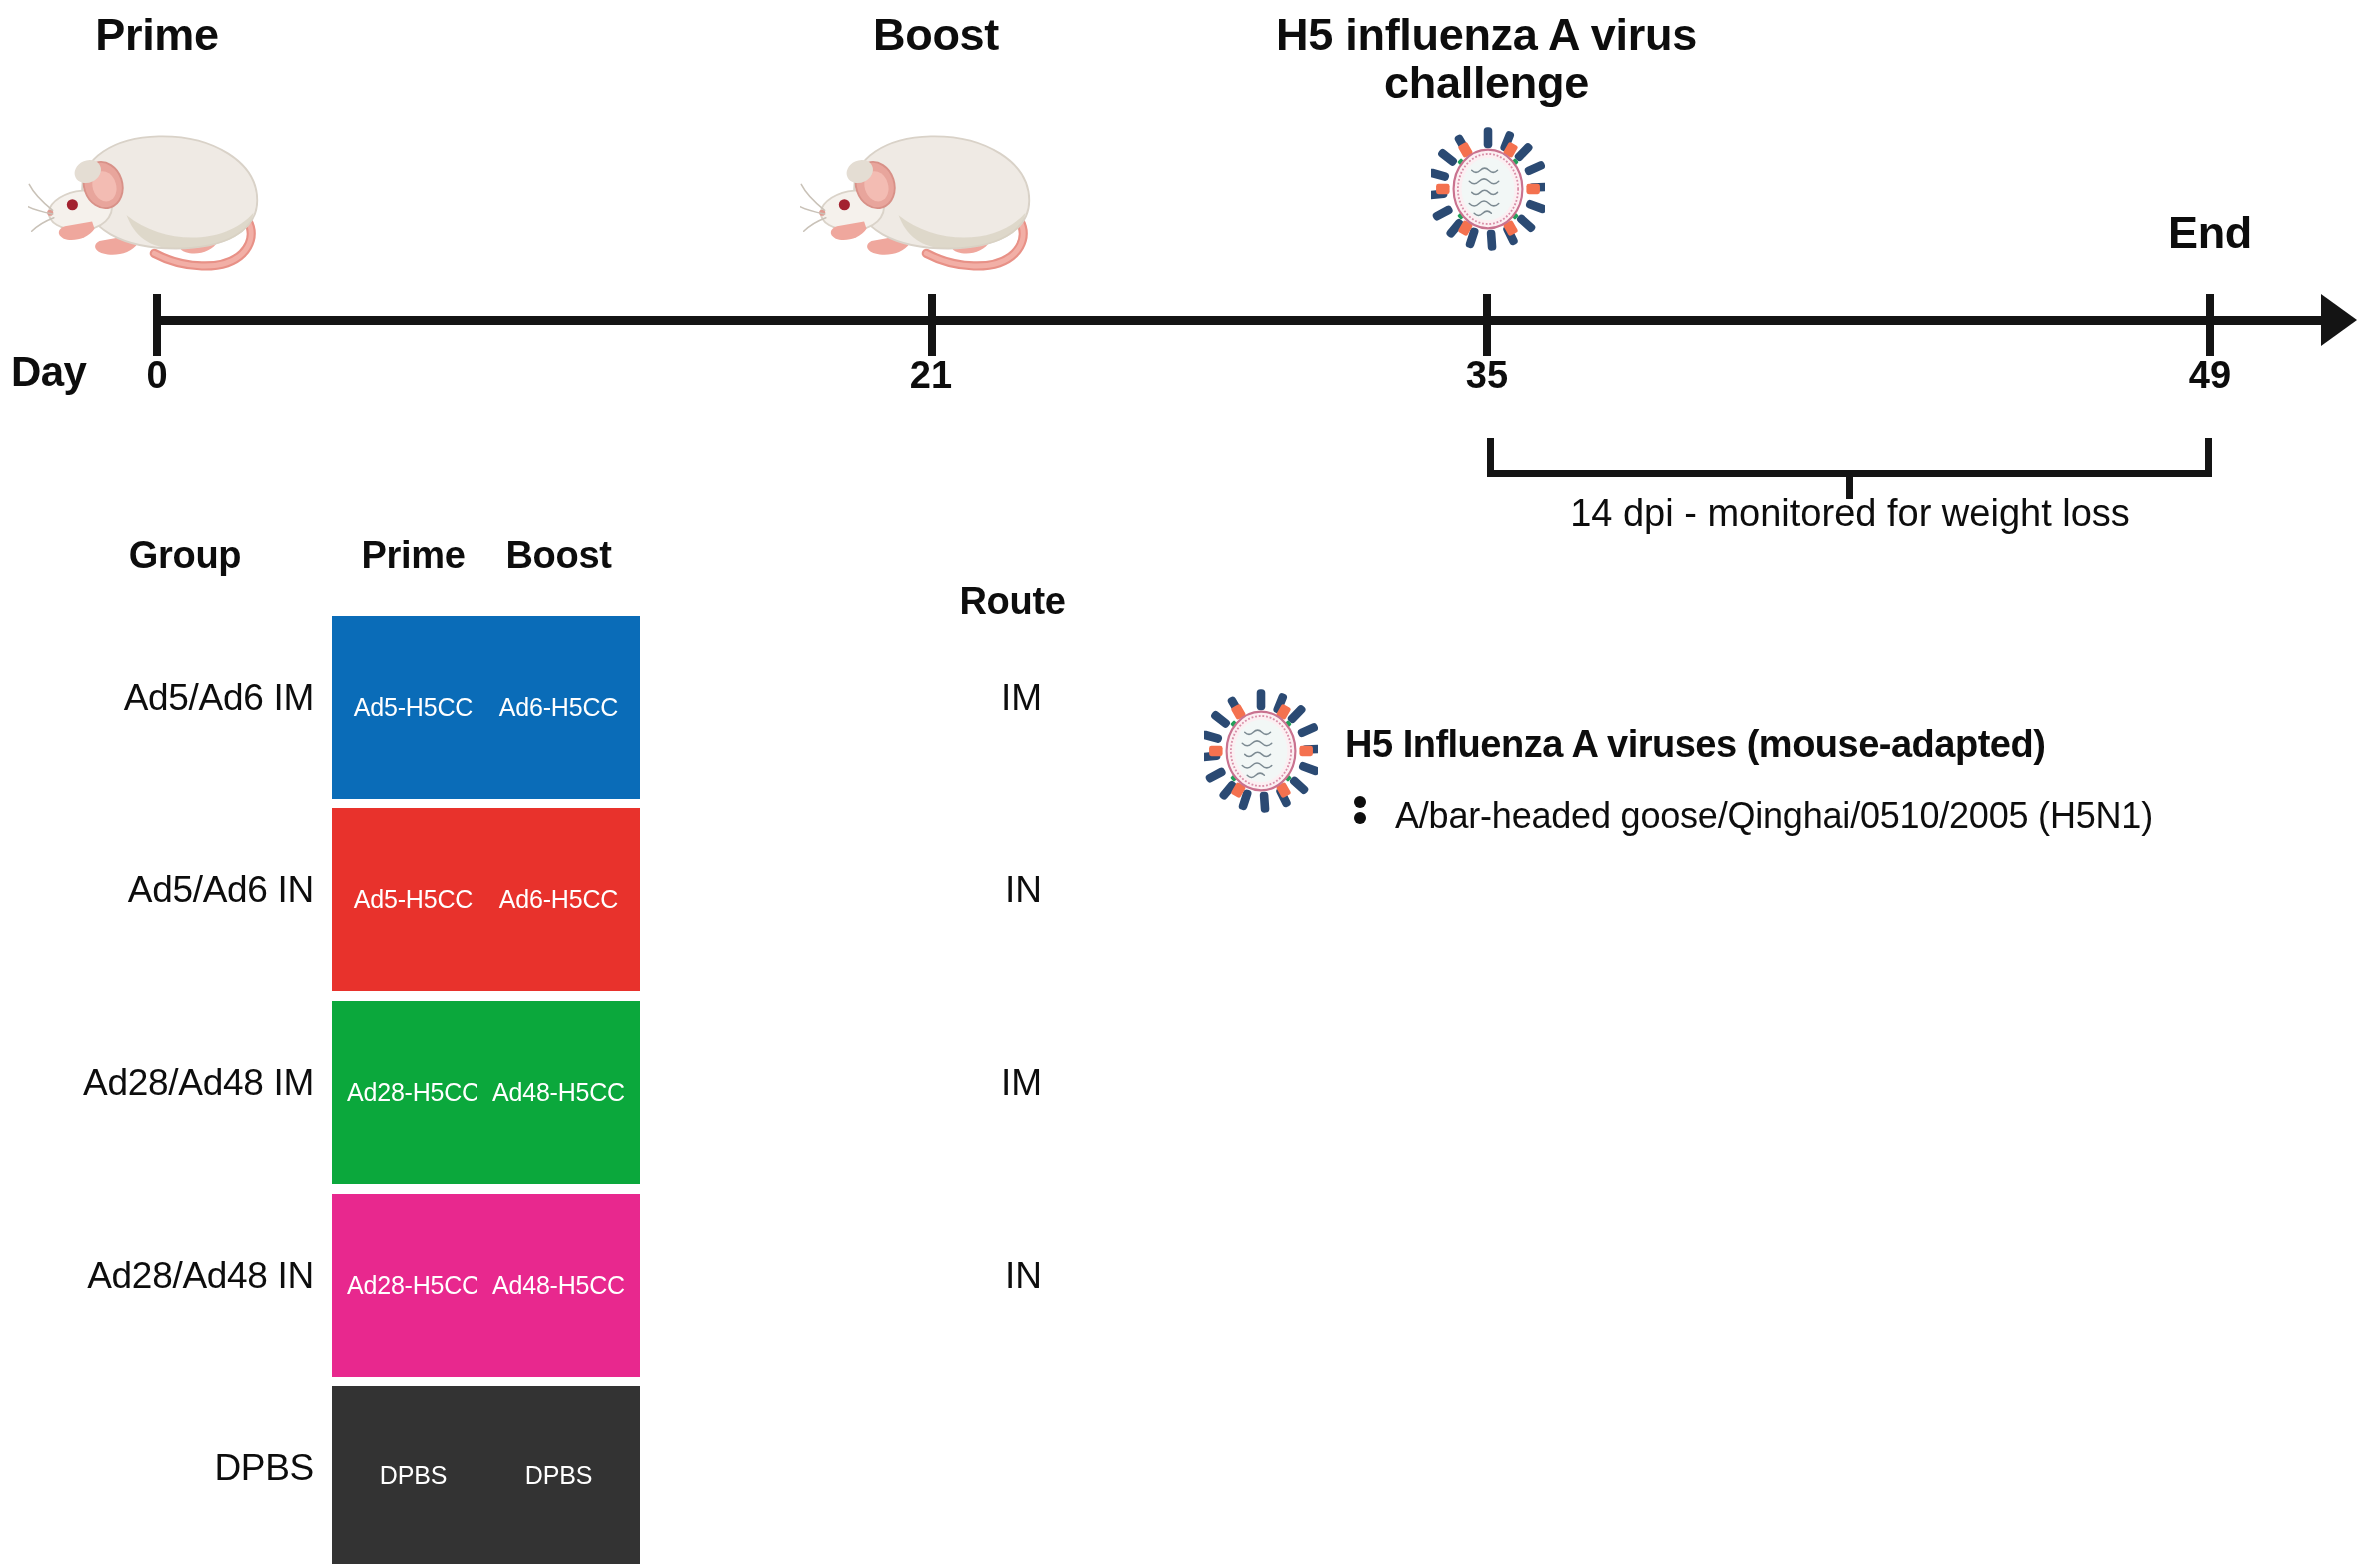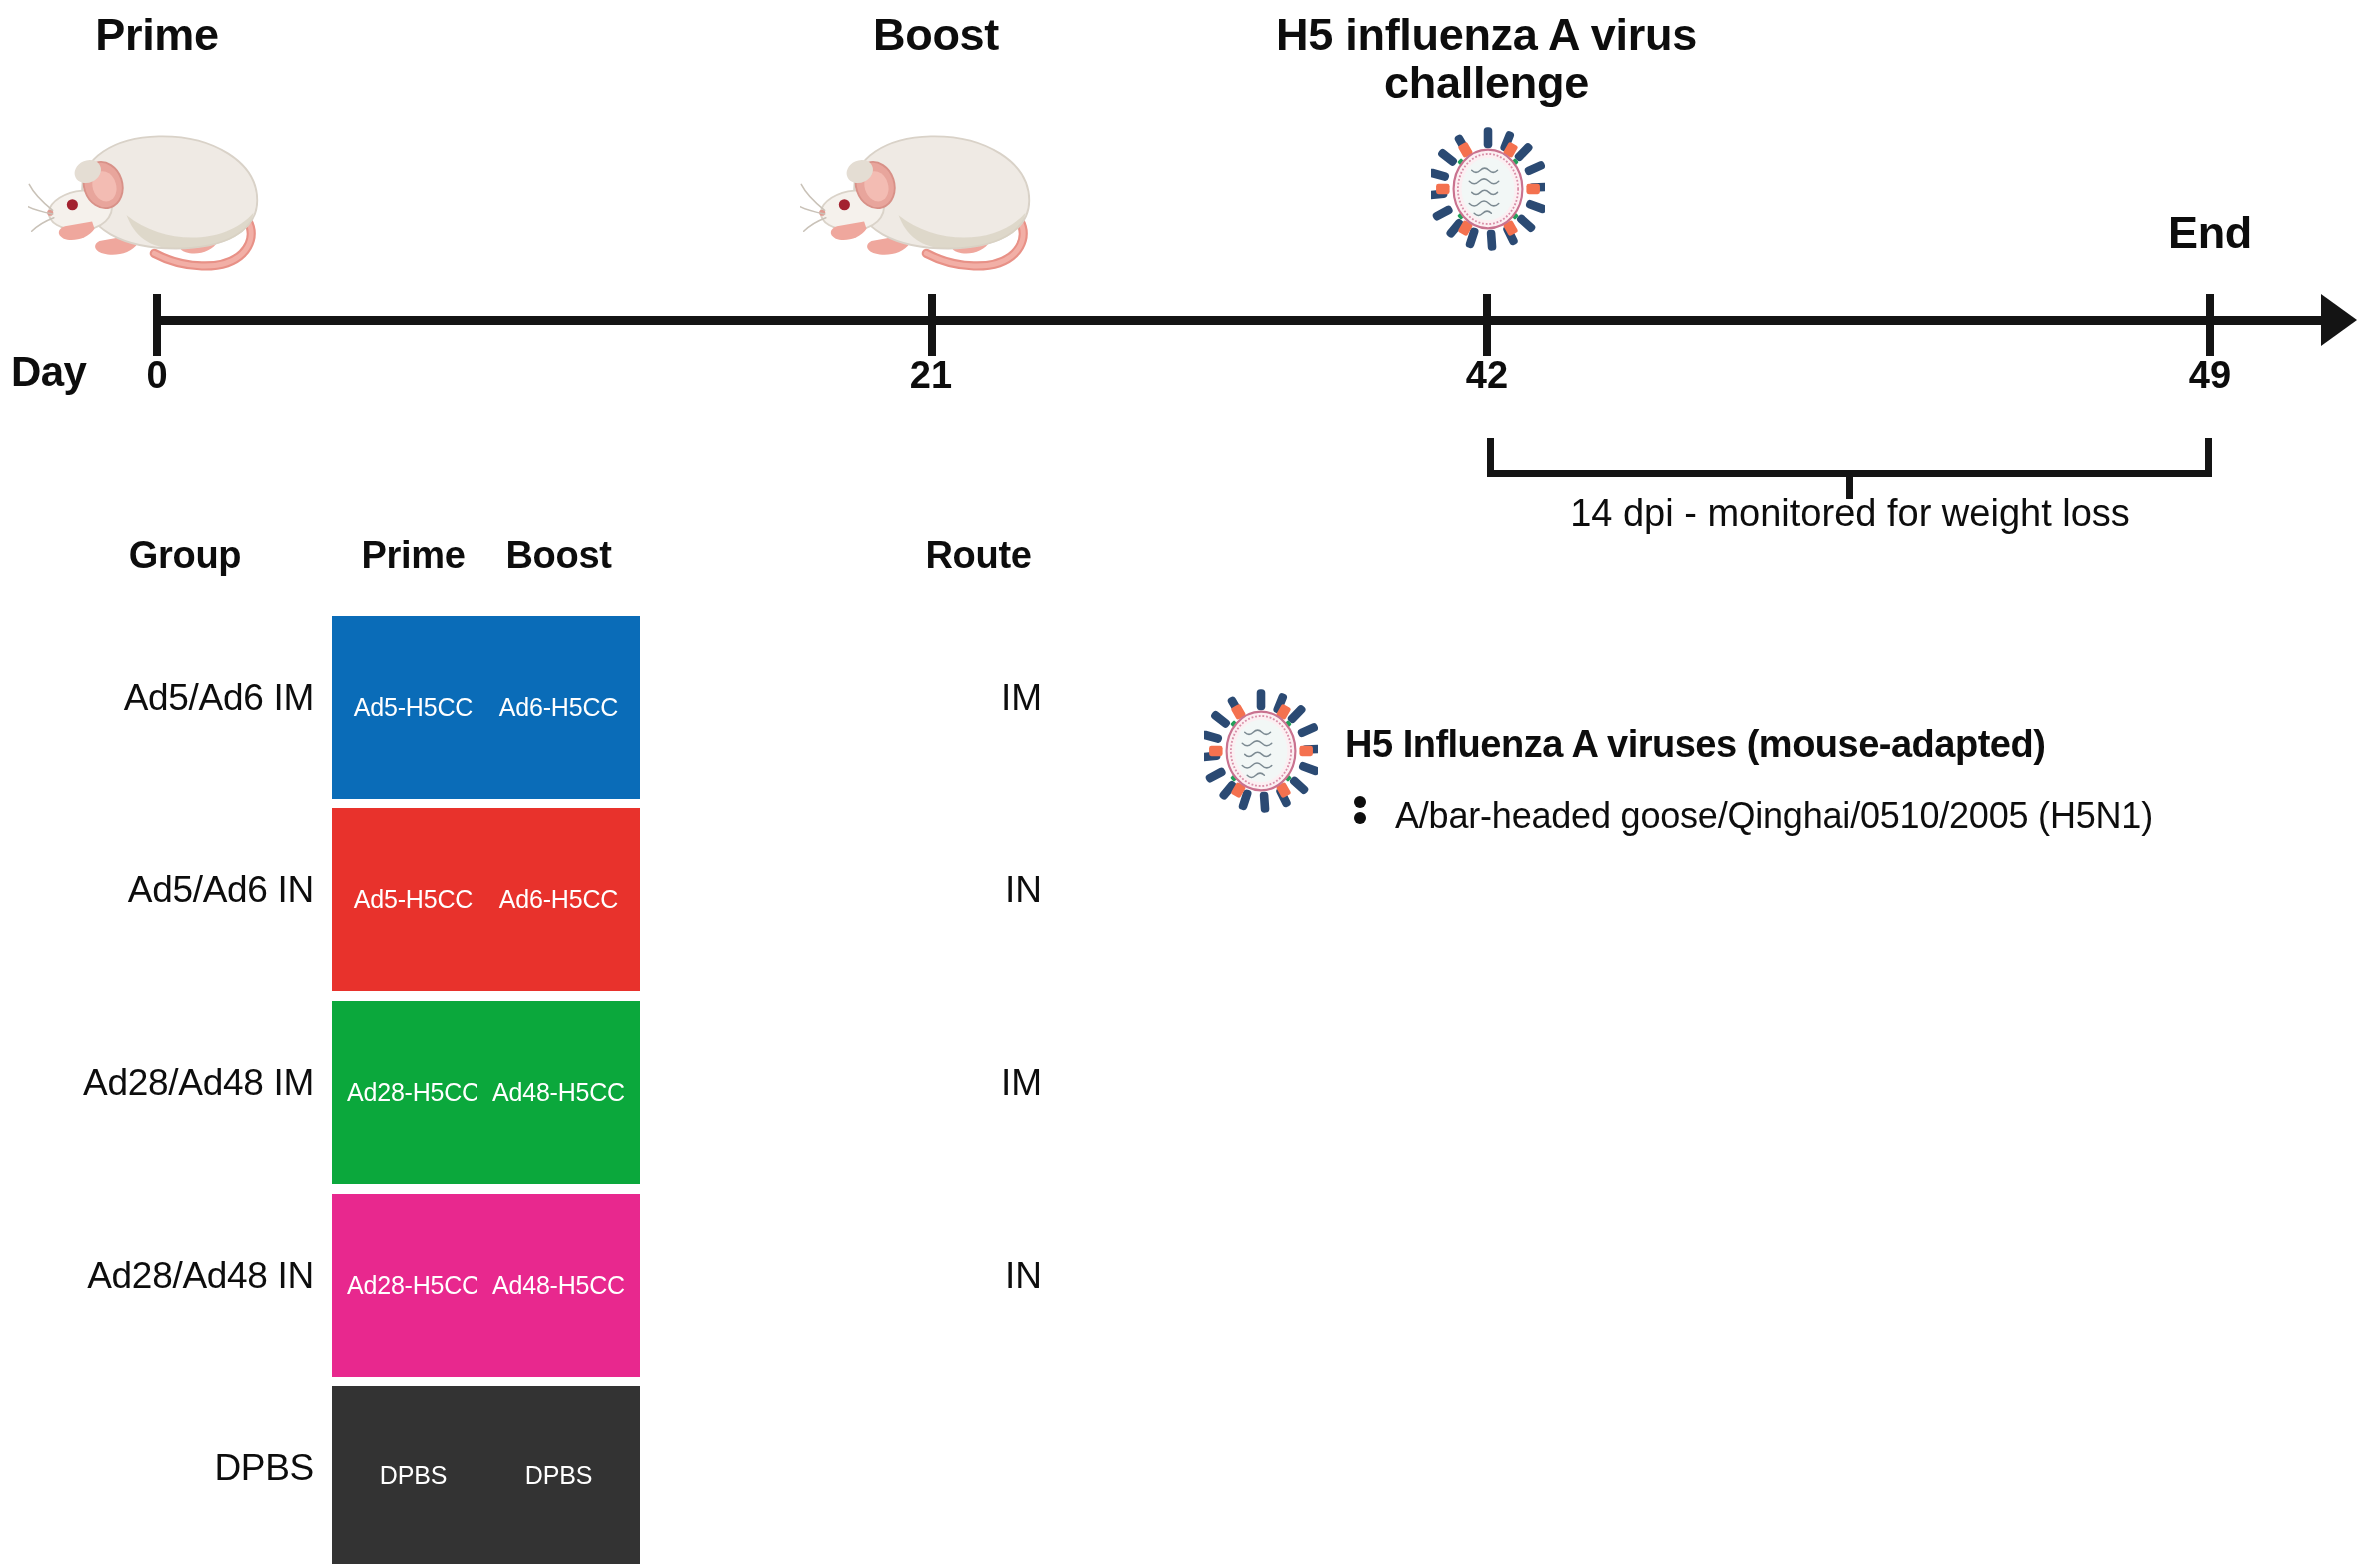--- a/index.html
+++ b/index.html
@@ -45,21 +45,21 @@
 
   
   #table-headers{left:0;top:534px;width:1108px;height:43px;}
   .th{
     position:absolute;font-weight:bold;font-size:38px;
     text-align:center;letter-spacing:-0.3px;
   }
   #th-group{left:62px;width:246px;}
   #th-prime{left:332px;width:163px;}
   #th-boost{left:477px;width:163px;}
-  #th-route{left:877px;width:203px;}
+  #th-route{left:911px;width:203px;margin-top:46px;}
 
   .row-label{
     position:absolute;font-size:37px;text-align:right;white-space:nowrap;
     letter-spacing:-0.3px;
   }
   .route-label{
     position:absolute;font-size:37px;text-align:right;width:111px;left:931px;
   }
   .cell{
     position:absolute;width:163px;display:flex;align-items:center;
@@ -257,21 +257,21 @@
         <path d="M66 72 q7 7 14 0 q7 -7 14 0 q7 7 14 0"></path>
         <path d="M62 90 q8 8 16 0 q8 -8 16 0 q8 8 16 0"></path>
         <path d="M66 108 q7 7 14 0 q7 -7 14 0 q7 7 14 0"></path>
         <path d="M62 126 q8 8 16 0 q8 -8 16 0 q8 8 16 0"></path>
         <path d="M70 142 q7 7 14 0 q7 -7 14 0"></path>
       </g>
     </g>
   </svg>
 </div>
 <div class="abs tick" style="left:1483px;top:294px;height:62px;"></div>
-<div class="abs day-num" style="left:1444px;top:354px;width:86px;">42</div>
+<div class="abs day-num" style="left:1444px;top:354px;width:86px;">35</div>
 
 <div class="abs stage-label" id="lbl-end" style="left:2093px;top:209px;width:234px;">End</div>
 <div class="abs tick" style="left:2206px;top:294px;height:62px;"></div>
 <div class="abs day-num" style="left:2167px;top:354px;width:86px;">49</div>
 
 <div class="abs" id="dpi-bracket">
   <div class="lend"></div>
   <div class="rend"></div>
   <div class="hbar"></div>
   <div class="stem"></div>

